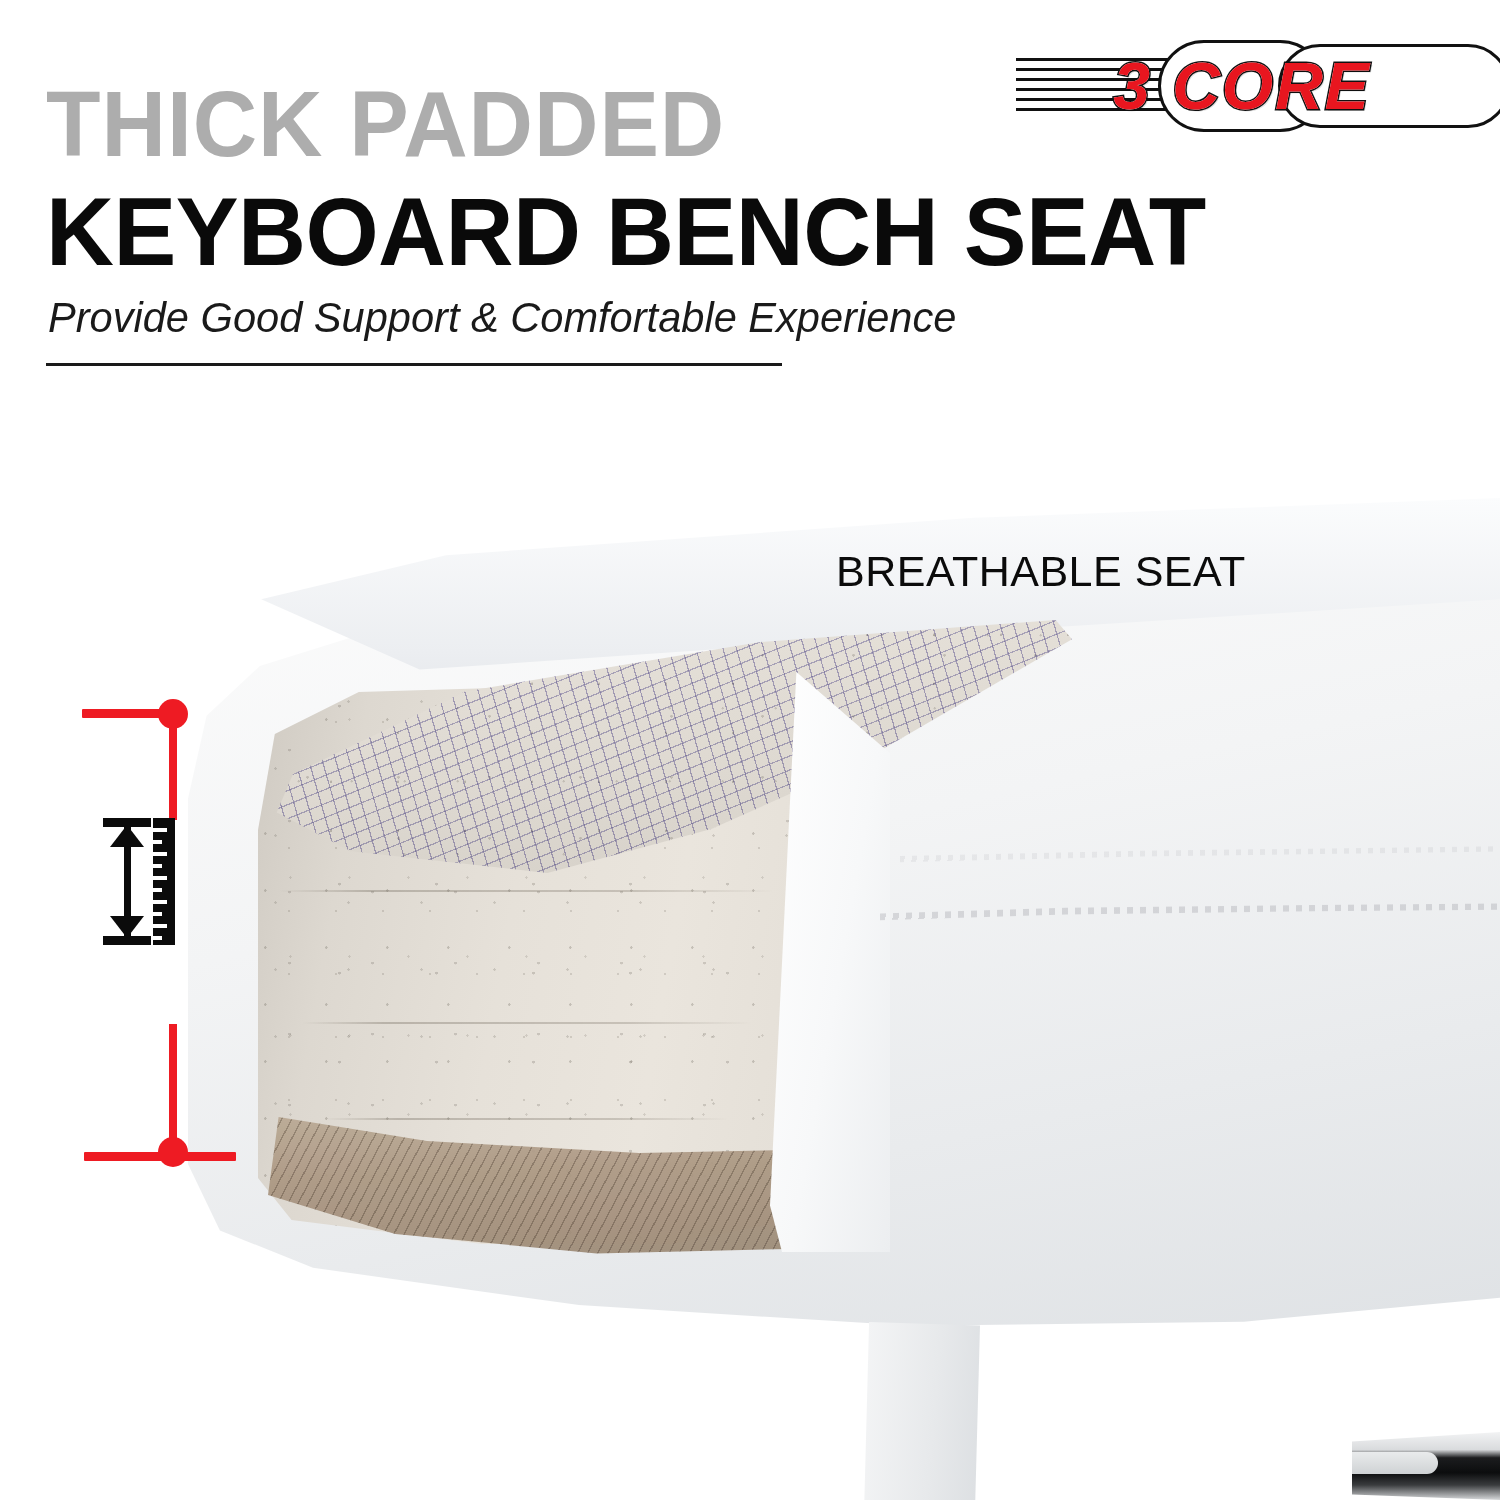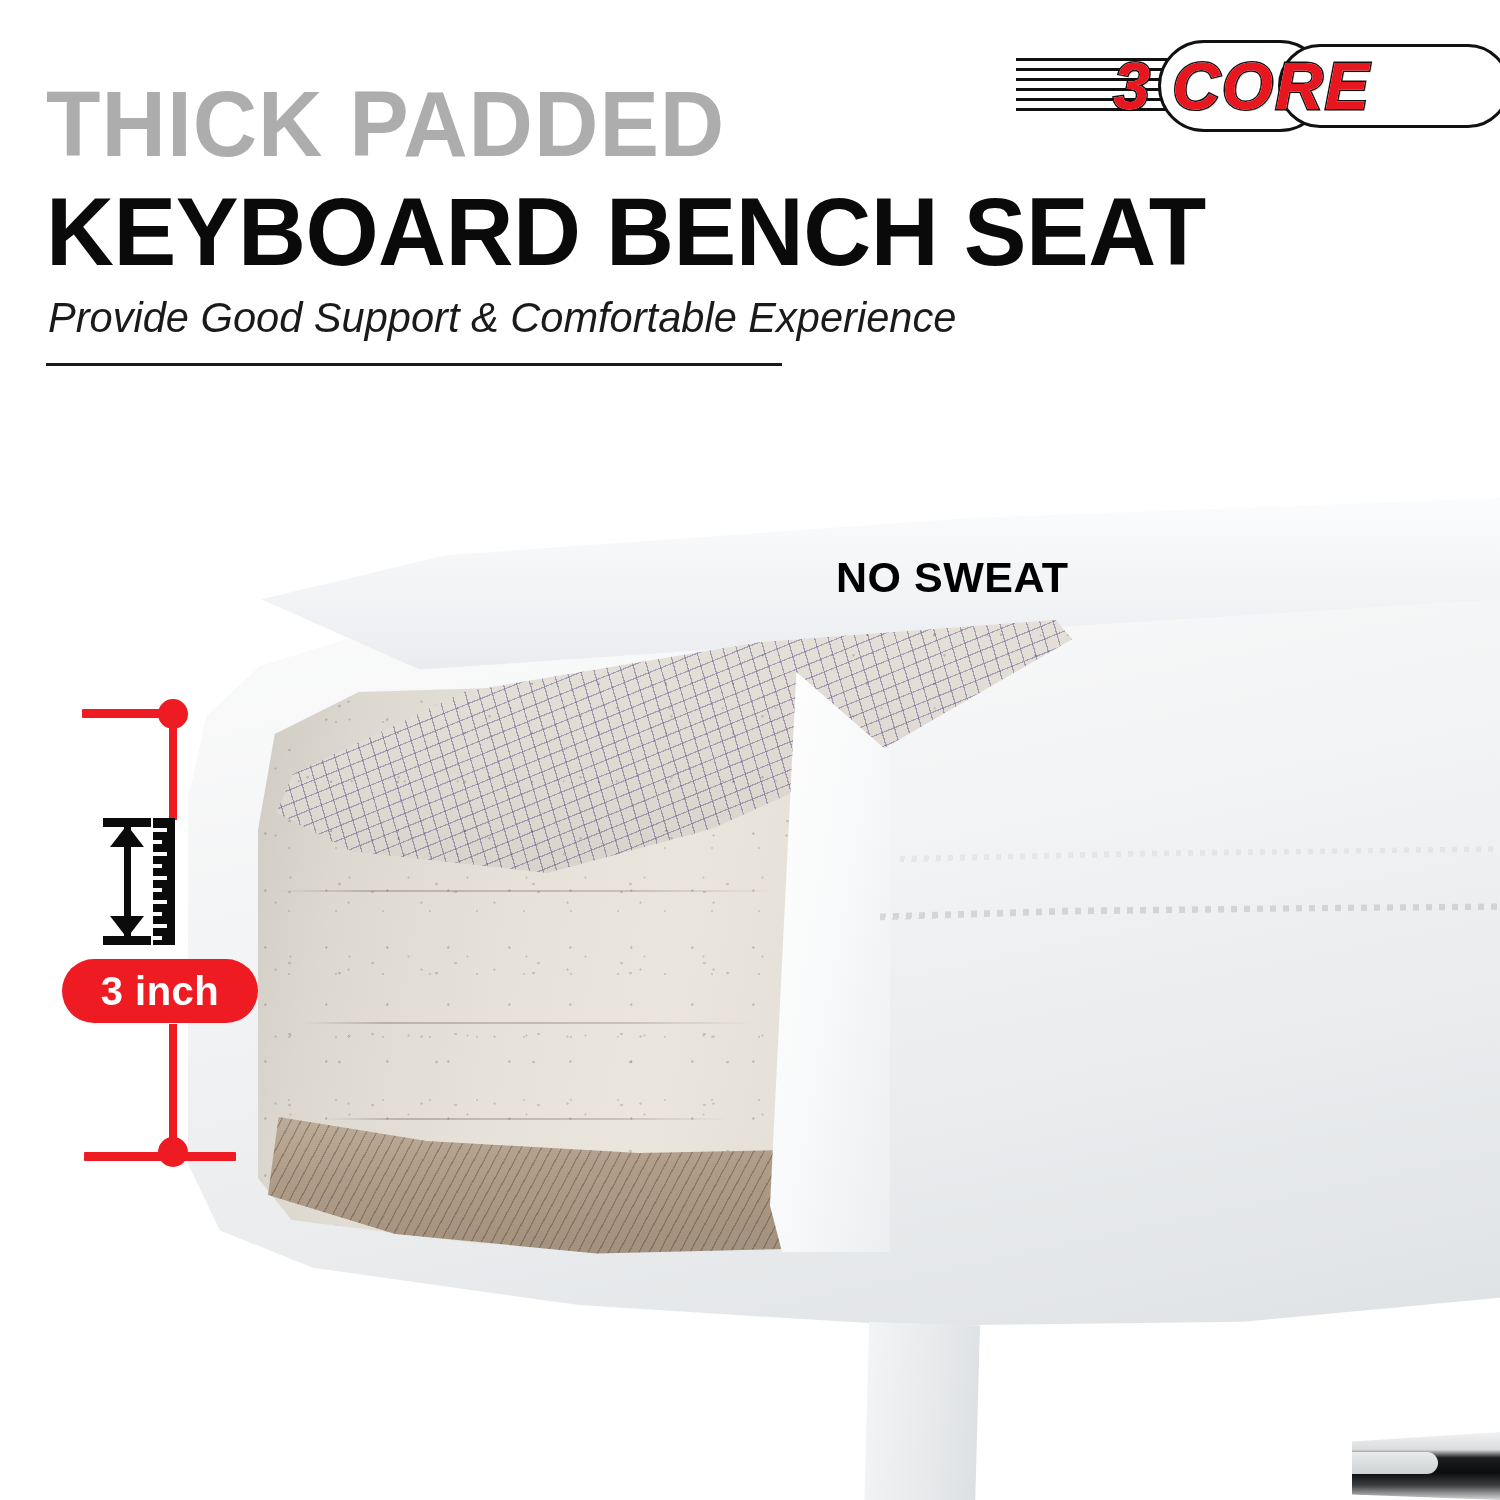--- a/index.html
+++ b/index.html
@@ -333,21 +333,21 @@
 </div>
 
 <div id="logo">
   <div class="stripes"></div>
   <div class="lozenge"></div>
   <div class="lozenge2"></div>
   <div class="wordmark">3 CORE</div>
 </div>
 
 <div id="ann-breathable">
-  <div class="l2">NO SWEAT</div>
+  <div class="l1">BREATHABLE SEAT</div>
 </div>
 
 <div id="measure">
 
   <div class="m-hline m-top-line"></div>
   <div class="m-dot  m-dot-top"></div>
   <div class="m-vline m-vline-top"></div>
 
   <div id="ruler">
     <div class="cap cap-top"></div>
@@ -362,20 +362,17 @@
       <div class="tick" style="top:46px;  width:9px;"></div>
       <div class="tick" style="top:58px;  width:14px;"></div>
       <div class="tick" style="top:70px;  width:9px;"></div>
       <div class="tick" style="top:82px;  width:14px;"></div>
       <div class="tick" style="top:94px;  width:9px;"></div>
       <div class="tick" style="top:106px; width:14px;"></div>
       <div class="tick" style="top:118px; width:9px;"></div>
     </div>
   </div>
 
-  <div id="badge">
-    <span>3 inch</span>
-  </div>
 
   <div class="m-vline m-vline-bot"></div>
   <div class="m-dot  m-dot-bottom"></div>
   <div class="m-hline m-bottom-line"></div>
 </div>
 
 </body></html>

